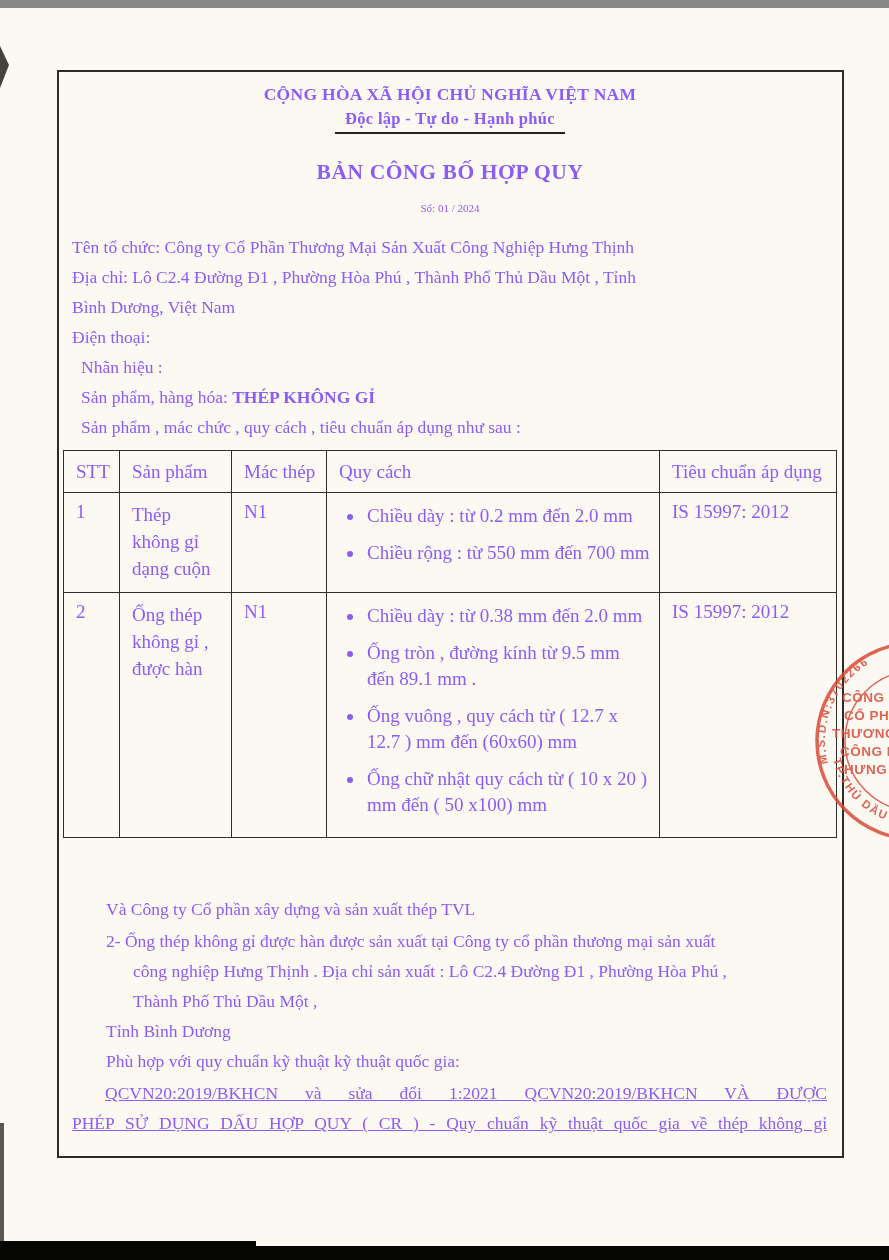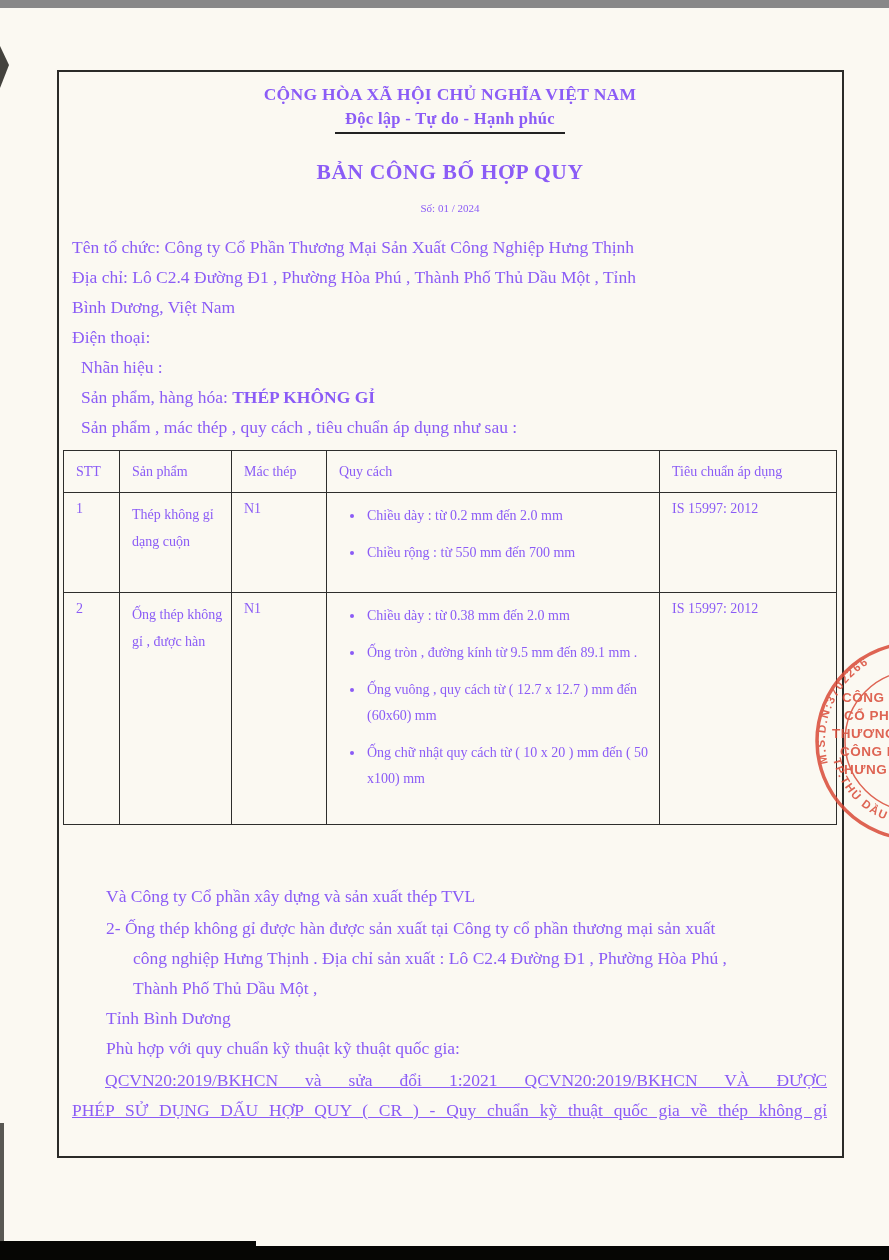--- a/index.html
+++ b/index.html
@@ -24,21 +24,21 @@
   .doc-title { font-weight:bold; font-size:21.5px; line-height:28px; margin-top:24px; letter-spacing:.6px; }
   .doc-number { font-size:11px; line-height:24px; margin-top:10px; }
 
   p { margin:0 12px 0 9px; font-size:17.5px; line-height:30px; }
   p.first { margin-top:12px; }
   p.indent { margin-left:18px; }
   .bold { font-weight:bold; }
 
   table.spec {
     width:100%; border-collapse:collapse; table-layout:fixed; margin-top:8px;
-    font-size:14px;
+    font-size:19px;
   }
   .spec th, .spec td {
     border:1.6px solid #2e2e2c; vertical-align:top; text-align:left;
     padding:8px 8px 8px 12px; font-weight:normal; box-sizing:border-box;
   }
   .spec th { height:42px; vertical-align:middle; padding-top:4px; padding-bottom:4px; }
   .col-stt  { width:56px; }
   .col-prod { width:112px; }
   .col-grade{ width:95px; }
   .col-spec { width:333px; }
@@ -84,21 +84,21 @@
     </div>
 
     <div class="doc-title center">BẢN CÔNG BỐ HỢP QUY</div>
     <div class="doc-number center">Số: 01 / 2024</div>
 
     <p class="first">Tên tổ chức: Công ty Cổ Phần Thương Mại Sản Xuất Công Nghiệp Hưng Thịnh</p>
     <p><span>Địa chỉ: Lô C2.4 Đường Đ1 , Phường Hòa Phú , Thành Phố Thủ Dầu Một , Tỉnh</span><br><span>Bình Dương, Việt Nam</span></p>
     <p>Điện thoại:</p>
     <p class="indent">Nhãn hiệu :</p>
     <p class="indent"><span>Sản phẩm, hàng hóa: </span><span class="bold">THÉP KHÔNG GỈ</span></p>
-    <p class="indent">Sản phẩm , mác thép , quy cách , tiêu chuẩn áp dụng như sau :</p>
+    <p class="indent">Sản phẩm , mác chức , quy cách , tiêu chuẩn áp dụng như sau :</p>
 
     <table class="spec">
       <colgroup>
         <col class="col-stt">
           <col class="col-prod">
           <col class="col-grade">
           <col class="col-spec">
           <col>
       </colgroup>
       <thead>

